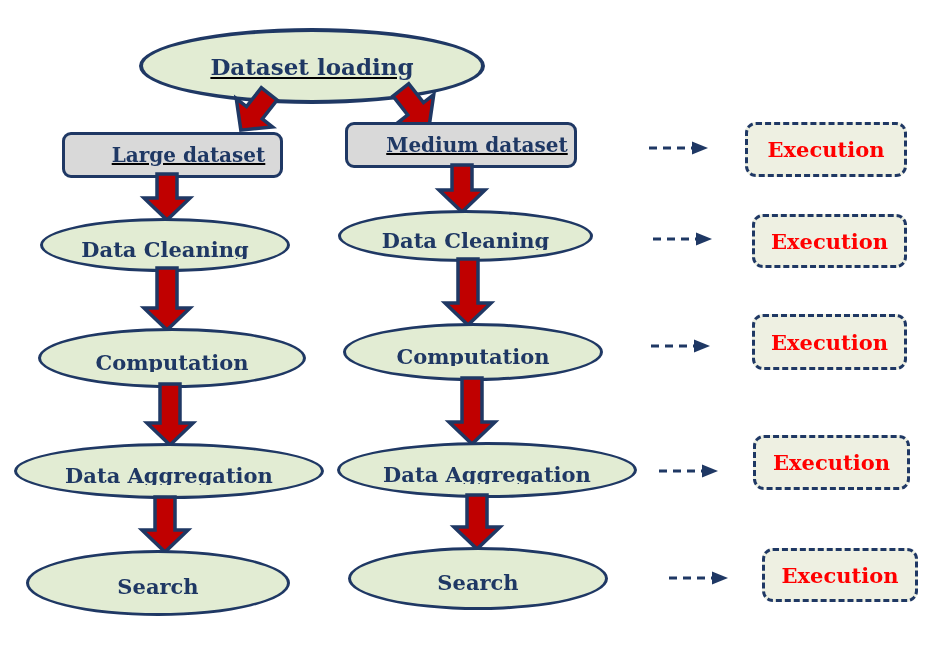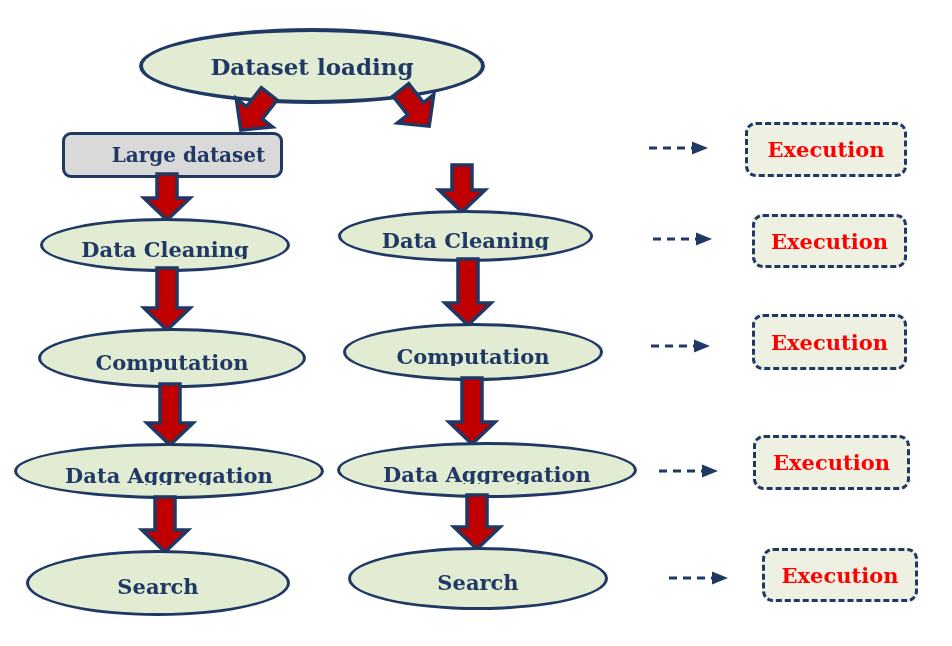--- a/index.html
+++ b/index.html
@@ -15,21 +15,21 @@
   * { margin: 0; padding: 0; box-sizing: border-box; }
   html, body { background: #fff; }
   body { font-family: "DejaVu Serif", "Liberation Serif", serif; }
   .canvas {
     position: relative;
     width: 952px;
     height: 646px;
     background: var(--bg);
     overflow: hidden;
   }
-  .node { position: absolute; display: flex; align-items: center; justify-content: center; }
+  .node { position: absolute; display: flex; align-items: center; justify-content: center; text-decoration: underline; }
   .ellipse {
     background: var(--node-fill);
     border: 3.5px solid var(--navy);
     border-radius: 50%;
   }
   .top-ellipse { border-width: 4px; }
   .hdr-rect {
     background: var(--header-fill);
     border: 3.5px solid var(--navy);
     border-radius: 9px;
@@ -121,20 +121,23 @@
   </div>
 
   <svg class="block-arrow" style="left:139px; top:495px;" width="52" height="59" viewBox="0 0 52 59">
       <polygon points="16,2 36,2 36,35 49,35 26,57 3,35 16,35"></polygon>
     </svg>
 
   <div class="node ellipse" style="left:26px; top:550px; width:264px; height:66px;">
     <span class="lbl clip" style="margin-top:2px;">Search</span>
   </div>
 
+  <div class="node hdr-rect" style="left:345px; top:122px; width:232px; height:46px;">
+    <span class="lbl hdr-lbl">Medium dataset</span>
+  </div>
 
   <svg class="block-arrow" style="left:436px; top:163px;" width="52" height="51" viewBox="0 0 52 51">
       <polygon points="16,2 36,2 36,27 49,27 26,49 3,27 16,27"></polygon>
     </svg>
 
   <div class="node ellipse" style="left:338px; top:210px; width:255px; height:52px;">
     <span class="lbl clip">Data Cleaning</span>
   </div>
 
   <svg class="block-arrow" style="left:442px; top:257px;" width="52" height="70" viewBox="0 0 52 70">

